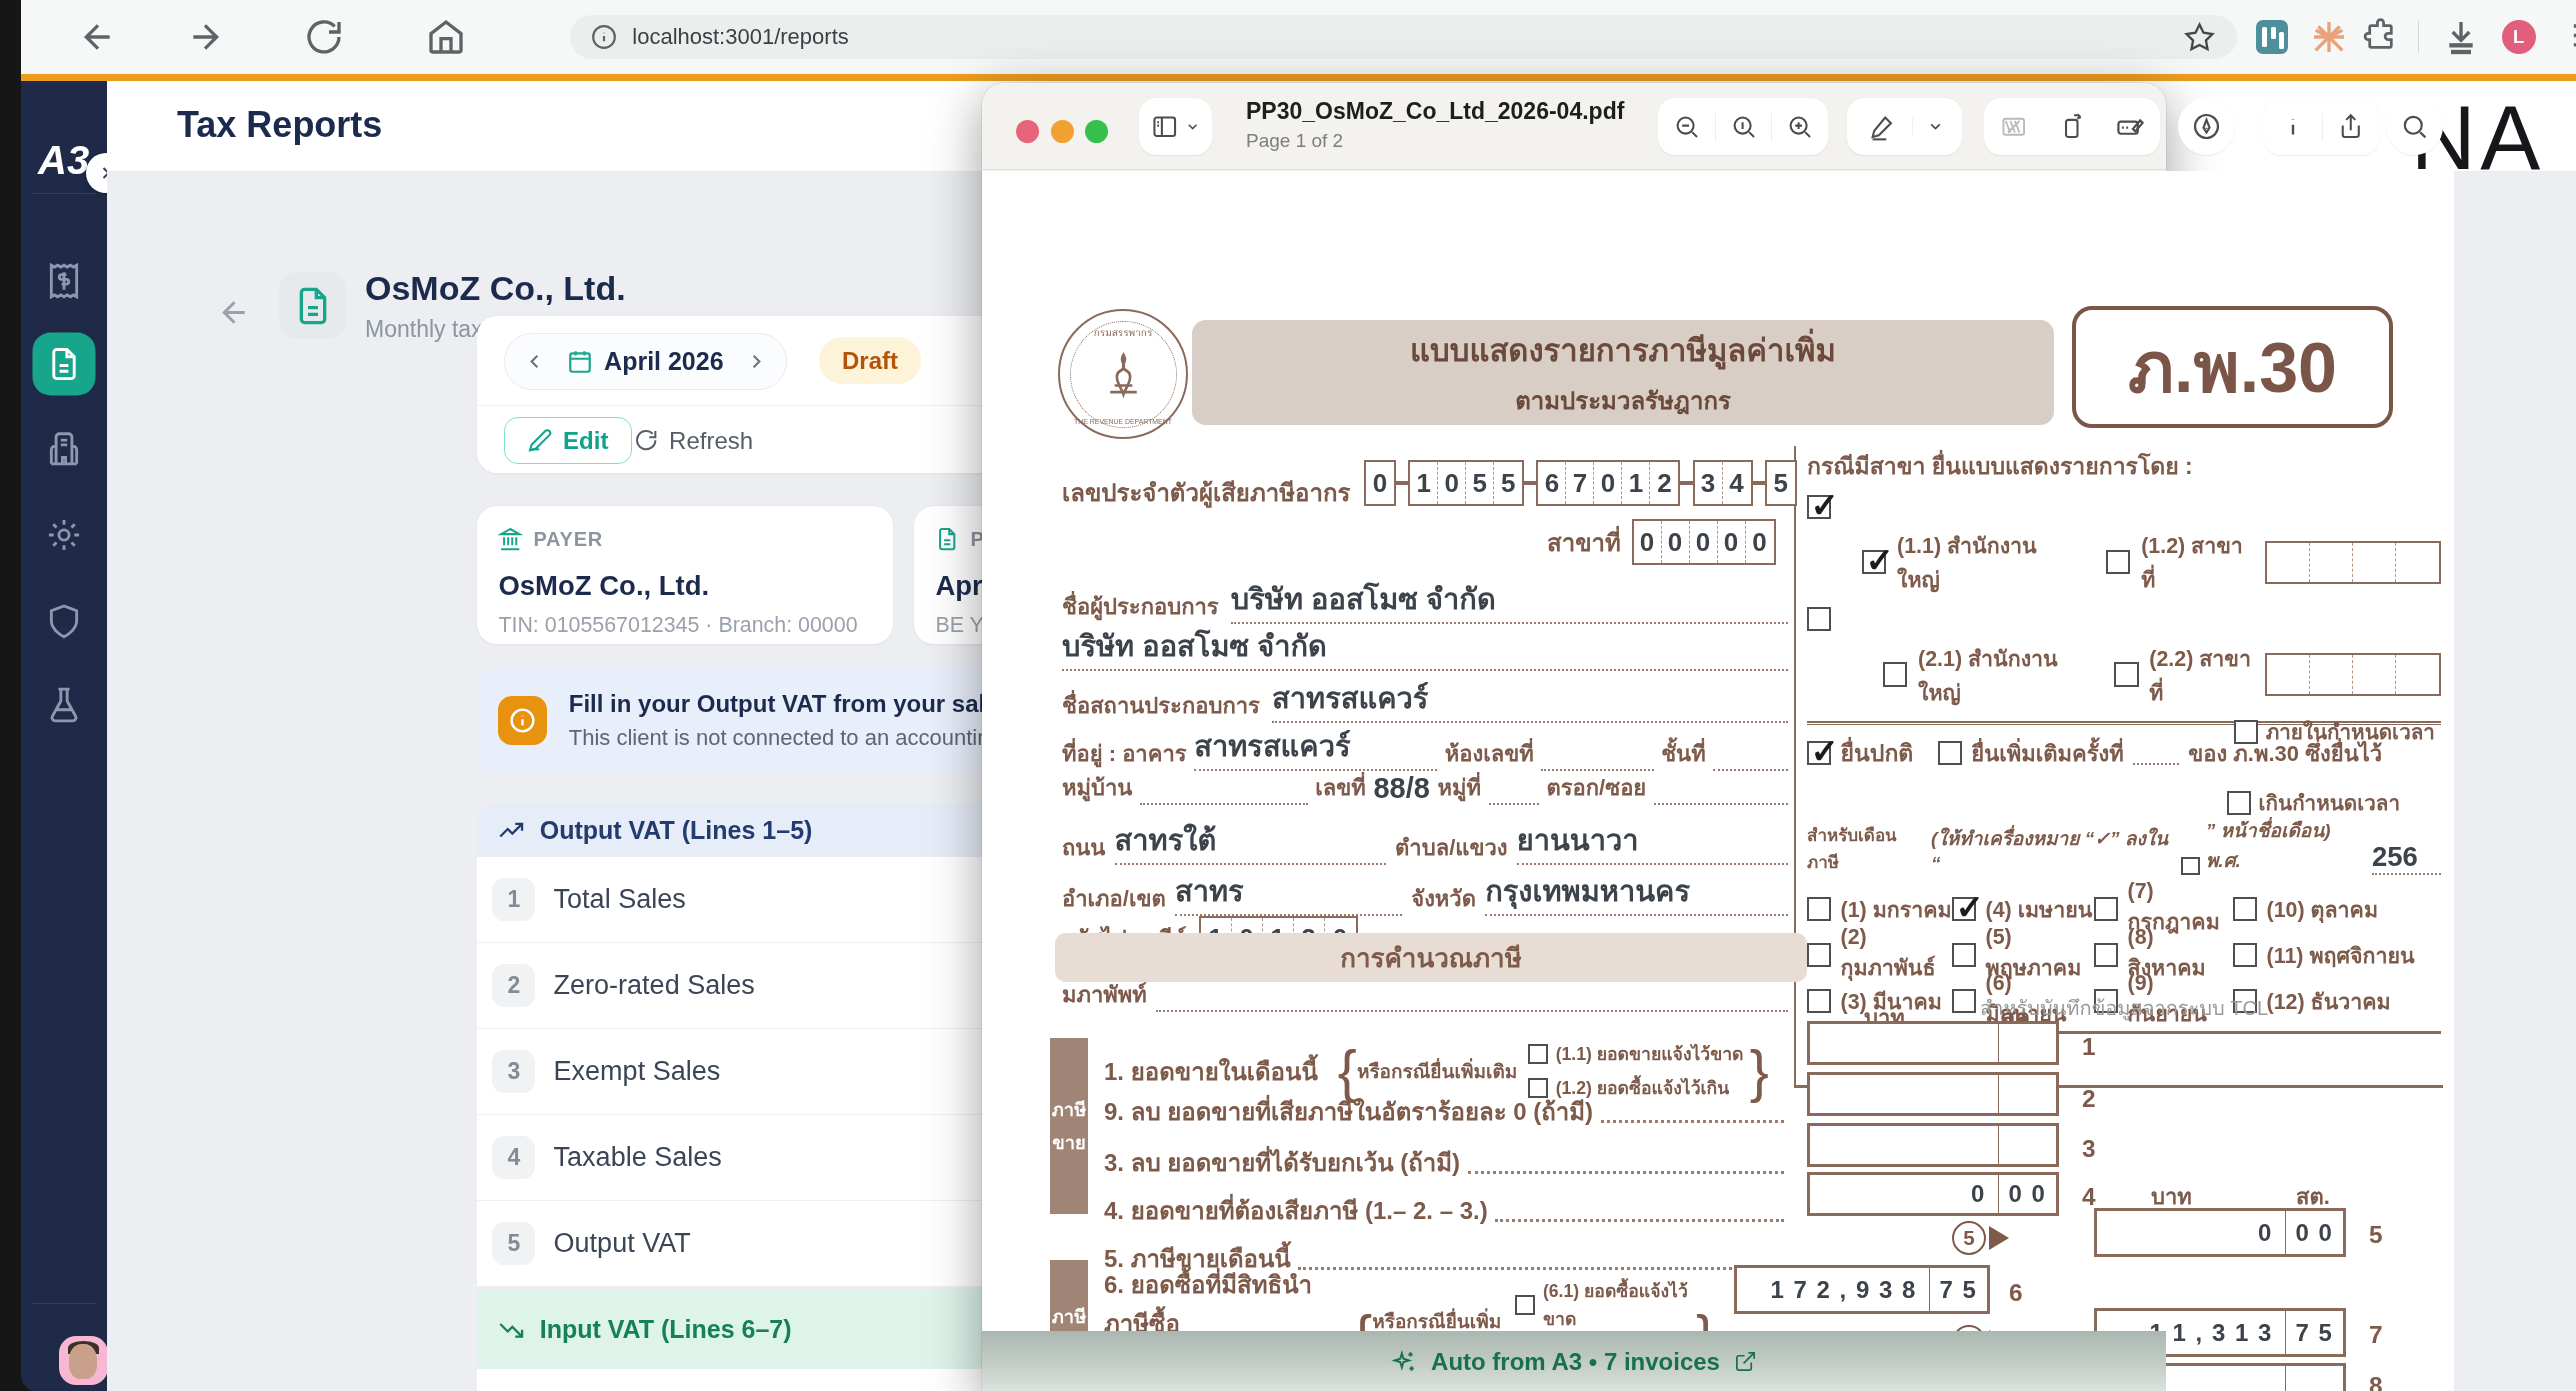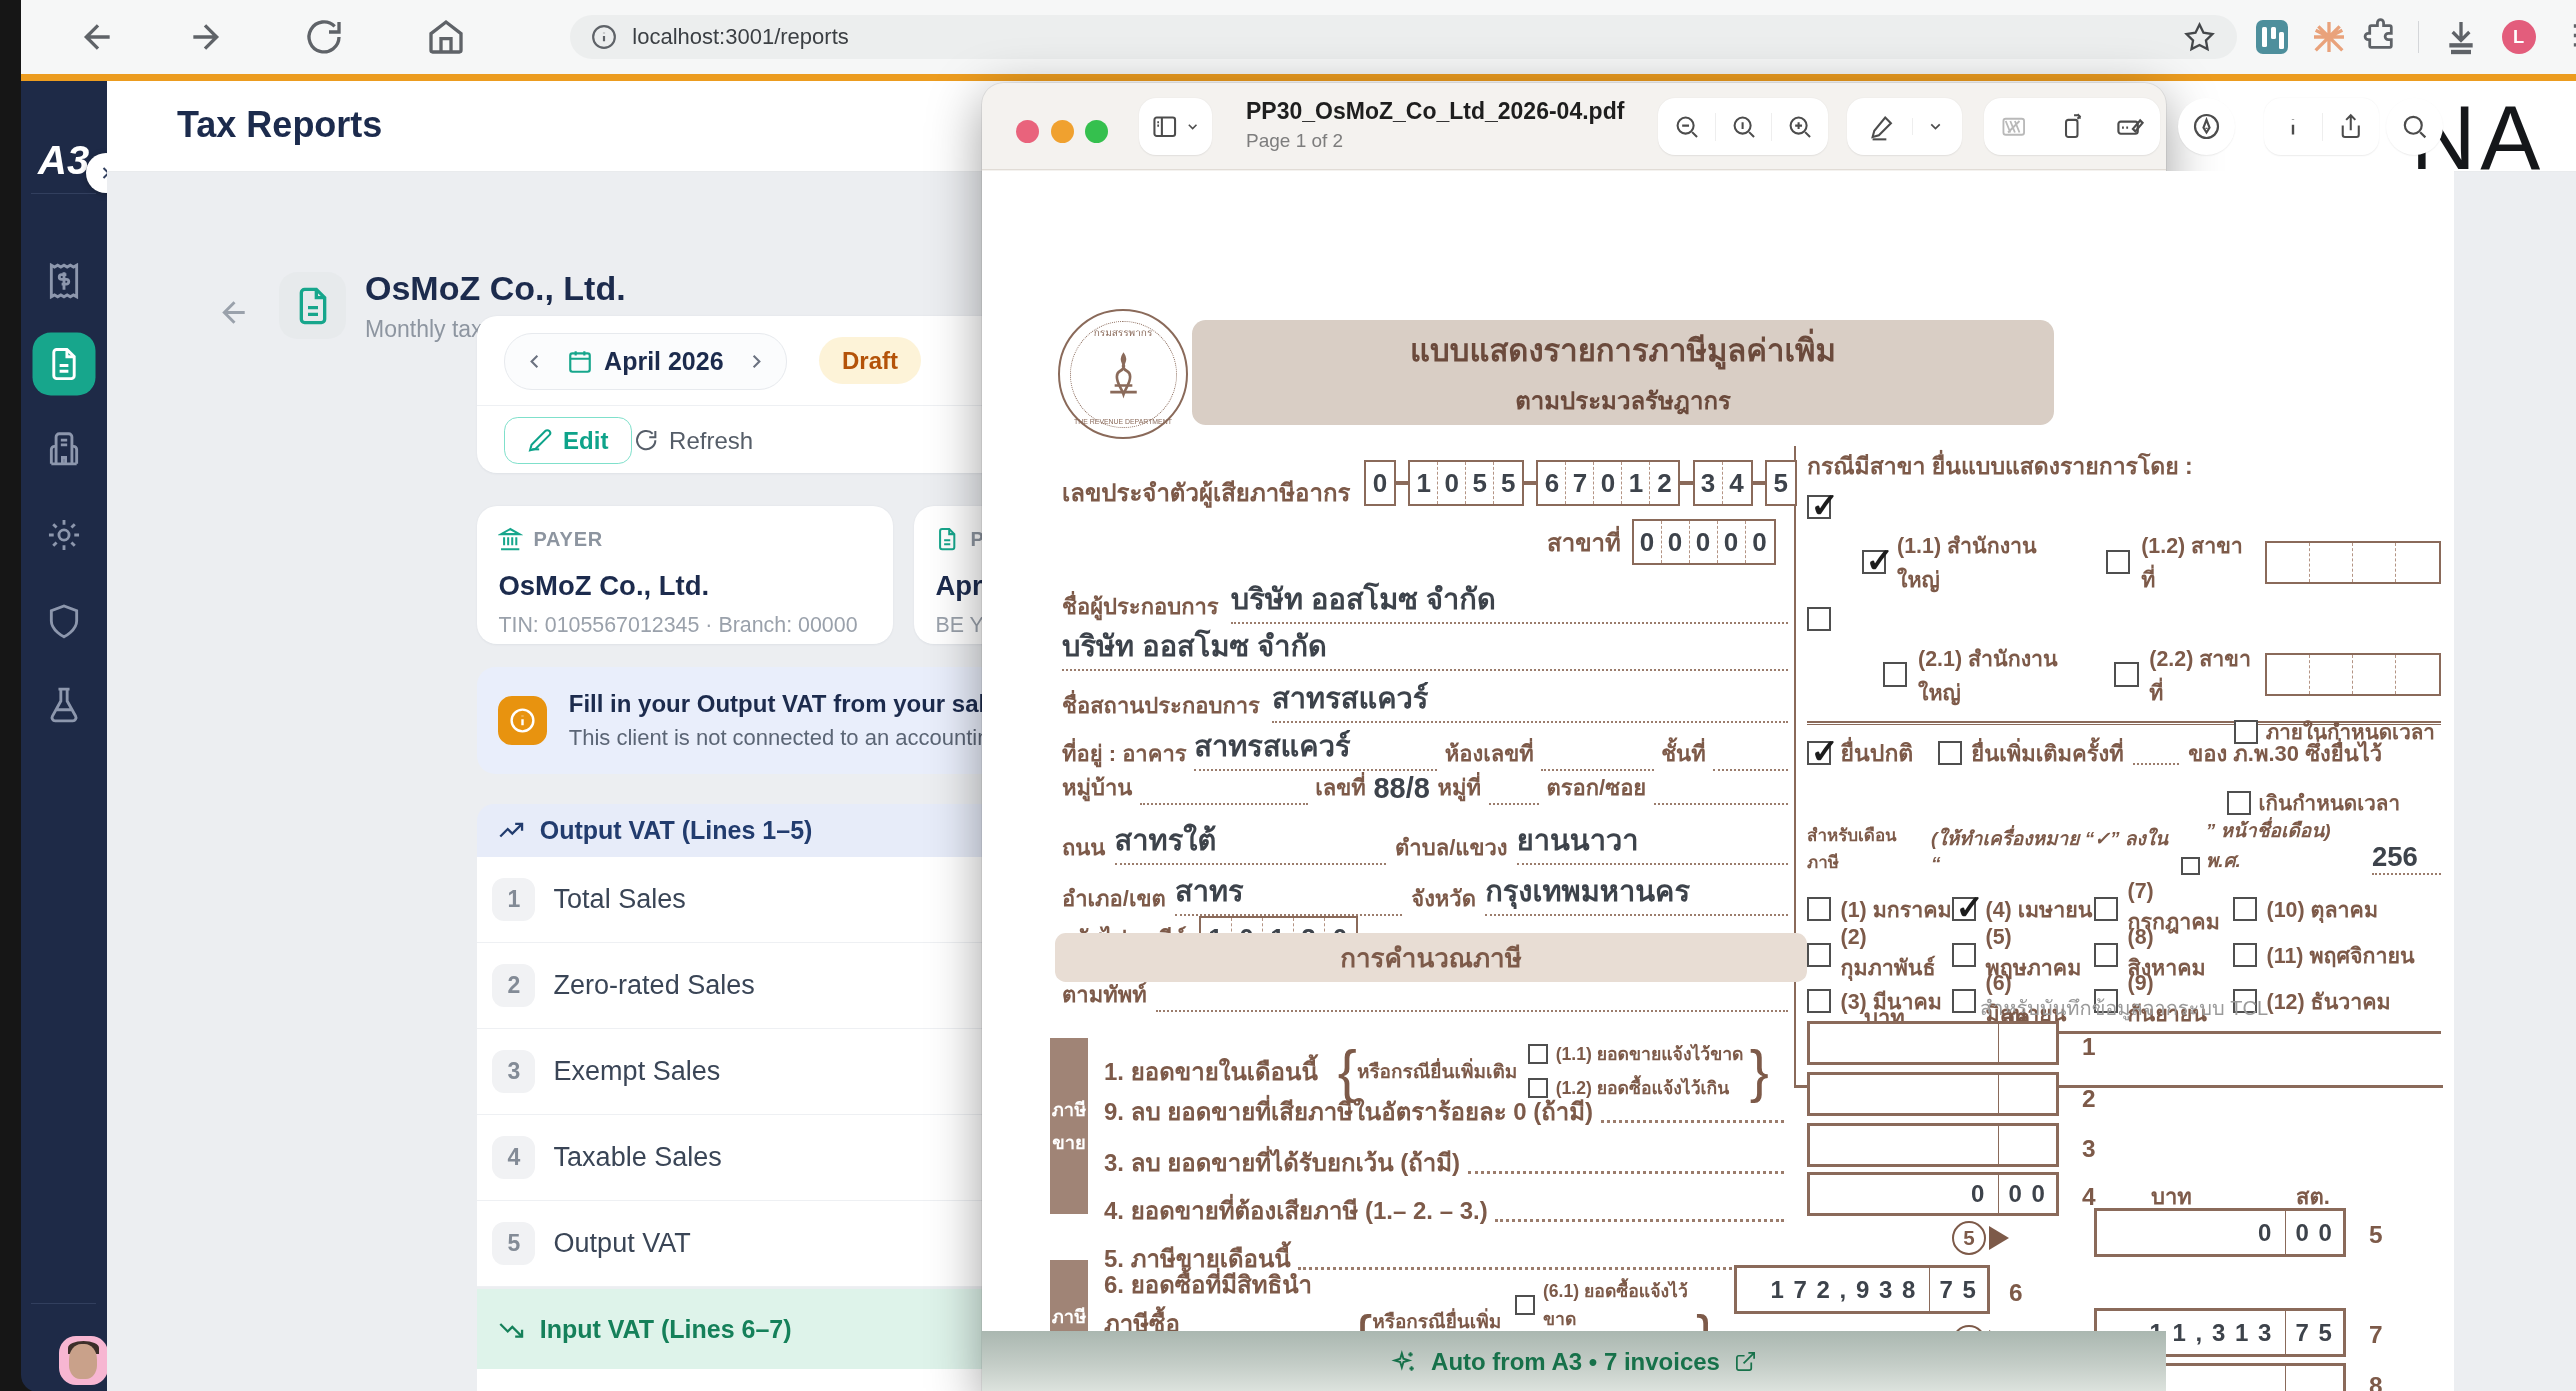--- a/index.html
+++ b/index.html
@@ -453,20 +453,23 @@
         <svg width="53" height="53" viewBox="0 0 24 24" fill="none" stroke="#8a6a5a" stroke-width="1.2">
             <path d="M12 3c2 3-1 4 0 6s3 1 3 4-2 5-3 8c-1-3-3-5-3-8s2-2 3-4-2-3 0-6Z"></path>
             <path d="M6 20h12M8 17h8"></path>
           </svg>
         <div class="abs" style="bottom:12.2px;width:100%;text-align:center;font-size:6.9px;color:#8a6a5a;">THE REVENUE DEPARTMENT</div>
       </div>
       <div class="abs" style="left:210px;top:149px;width:862px;height:105px;background:var(--beige);border-radius:13.8px;display:flex;flex-direction:column;align-items:center;justify-content:center;gap:6.1px;">
         <div style="font-size:31px;font-weight:700;color:var(--brownD);">แบบแสดงรายการภาษีมูลค่าเพิ่ม</div>
         <div style="font-size:24px;font-weight:700;color:var(--brownD);">ตามประมวลรัษฎากร</div>
       </div>
+      <div class="abs" style="left:1090px;top:135px;width:321px;height:122px;border:4.6px solid #7b5648;border-radius:20px;display:flex;align-items:center;justify-content:center;">
+        <span style="font-size:70px;font-weight:700;color:#7b5648;">ภ.พ.30</span>
+      </div>
 
       <div class="abs" style="left:812px;top:275px;width:2.3px;height:642px;background:#8a6a5a;"></div>
 
       <div class="abs" style="left:80px;top:302px;"><span class="fl" style="font-size:24px;">เลขประจำตัวผู้เสียภาษีอากร</span></div>
       <div class="abs" style="left:382px;top:289px;display:flex;align-items:center;">
         <div class="cellrow" style="height:46px;">
             <div class="cell">0</div>
           </div>
           <div class="dash"></div>
         <div class="cellrow" style="height:46px;">
@@ -549,21 +552,21 @@
         <span class="fl">รหัสไปรษณีย์</span>
         <div class="cellrow" style="height:44px;">
           <div class="cell" style="width:31px;">1</div>
             <div class="cell" style="width:31px;">0</div>
             <div class="cell" style="width:31px;">1</div>
             <div class="cell" style="width:31px;">2</div>
             <div class="cell" style="width:31px;">0</div>
         </div>
       </div>
       <div class="abs" style="left:80px;top:806px;width:726px;display:flex;align-items:flex-end;gap:9.2px;">
-        <span class="fl">ตามทัพท์</span>
+        <span class="fl">มภาพัพท์</span>
         <span class="dotl" style="flex:1;height:26px;"></span>
       </div>
 
       <div class="abs" style="left:825px;top:277px;width:634px;">
         <div class="fl" style="font-size:23px;">กรณีมีสาขา ยื่นแบบแสดงรายการโดย :</div>
         <div style="display:flex;align-items:flex-start;gap:10.7px;margin-top:10.7px;">
           <span class="cb">
               <span class="mk">✓</span>
             </span>
         </div>

